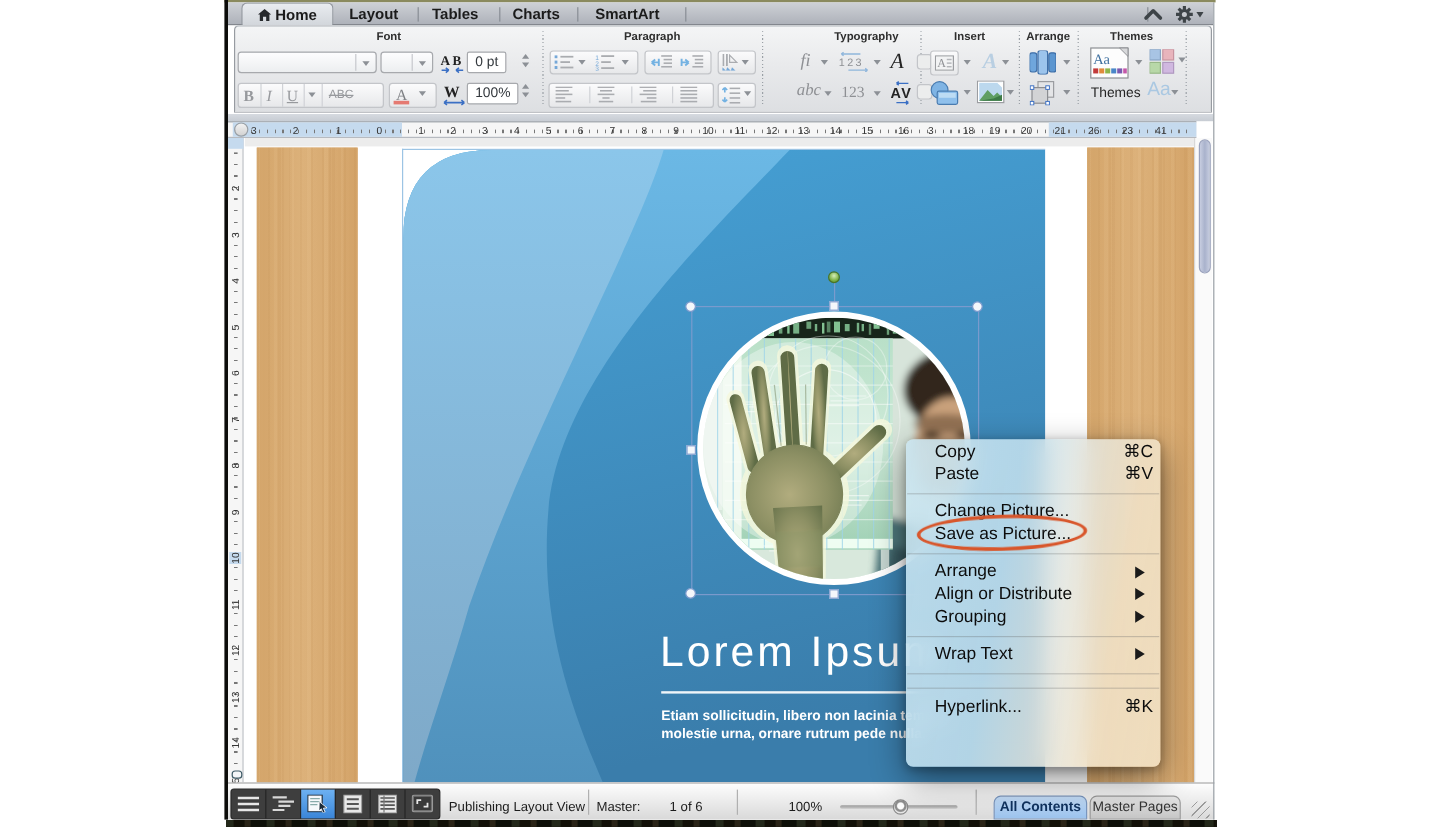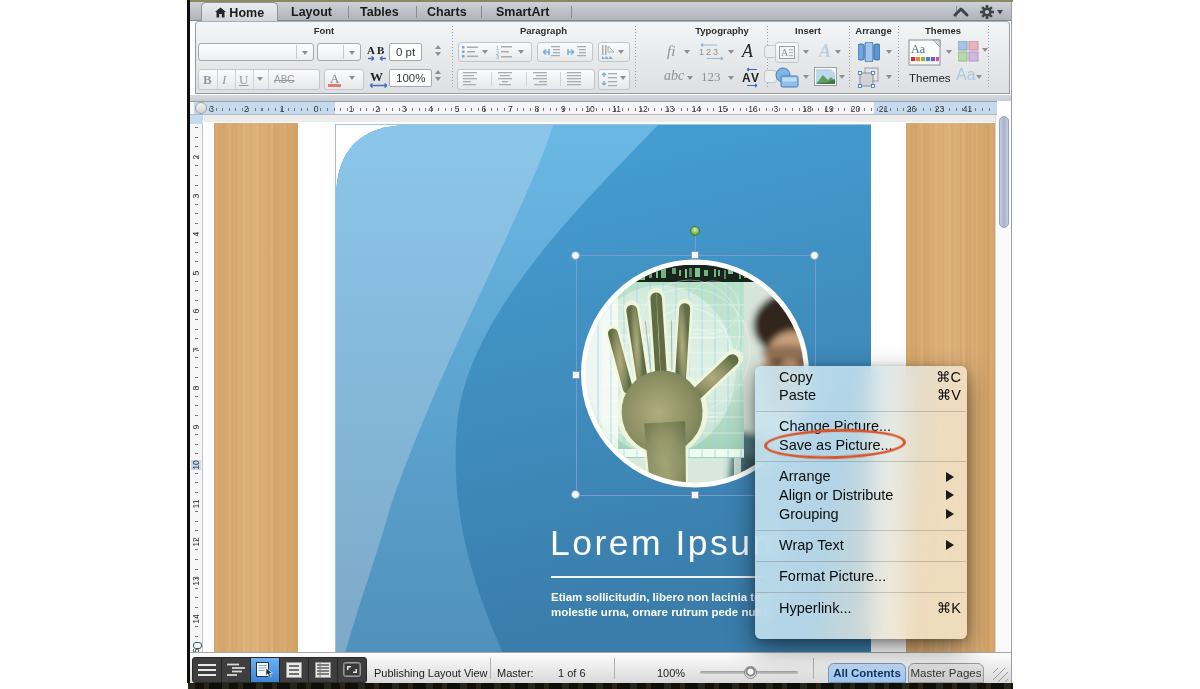--- a/index.html
+++ b/index.html
@@ -693,21 +693,20 @@
     <div class="msep"></div>
     <div class="mi">Change Picture...</div>
     <div class="mi">Save as Picture...</div>
     <div class="msep"></div>
     <div class="mi">Arrange<span class="marr"></span></div>
     <div class="mi">Align or Distribute<span class="marr"></span></div>
     <div class="mi">Grouping<span class="marr"></span></div>
     <div class="msep"></div>
     <div class="mi">Wrap Text<span class="marr"></span></div>
     <div class="msep"></div>
-    <div class="mi">Format Picture...</div>
     <div class="msep"></div>
     <div class="mi">Hyperlink...<span class="msc">⌘K</span></div>
   </div>
   <div class="abs" id="ellipse"></div>
 
   <div class="abs" id="statusbar">
     <div id="viewbtns">
       <div class="vb">
           <svg width="18" height="14" viewBox="0 0 18 14" style="position:absolute;left:5px;top:5px">
         <g stroke="#e8e8e8" stroke-width="2">

